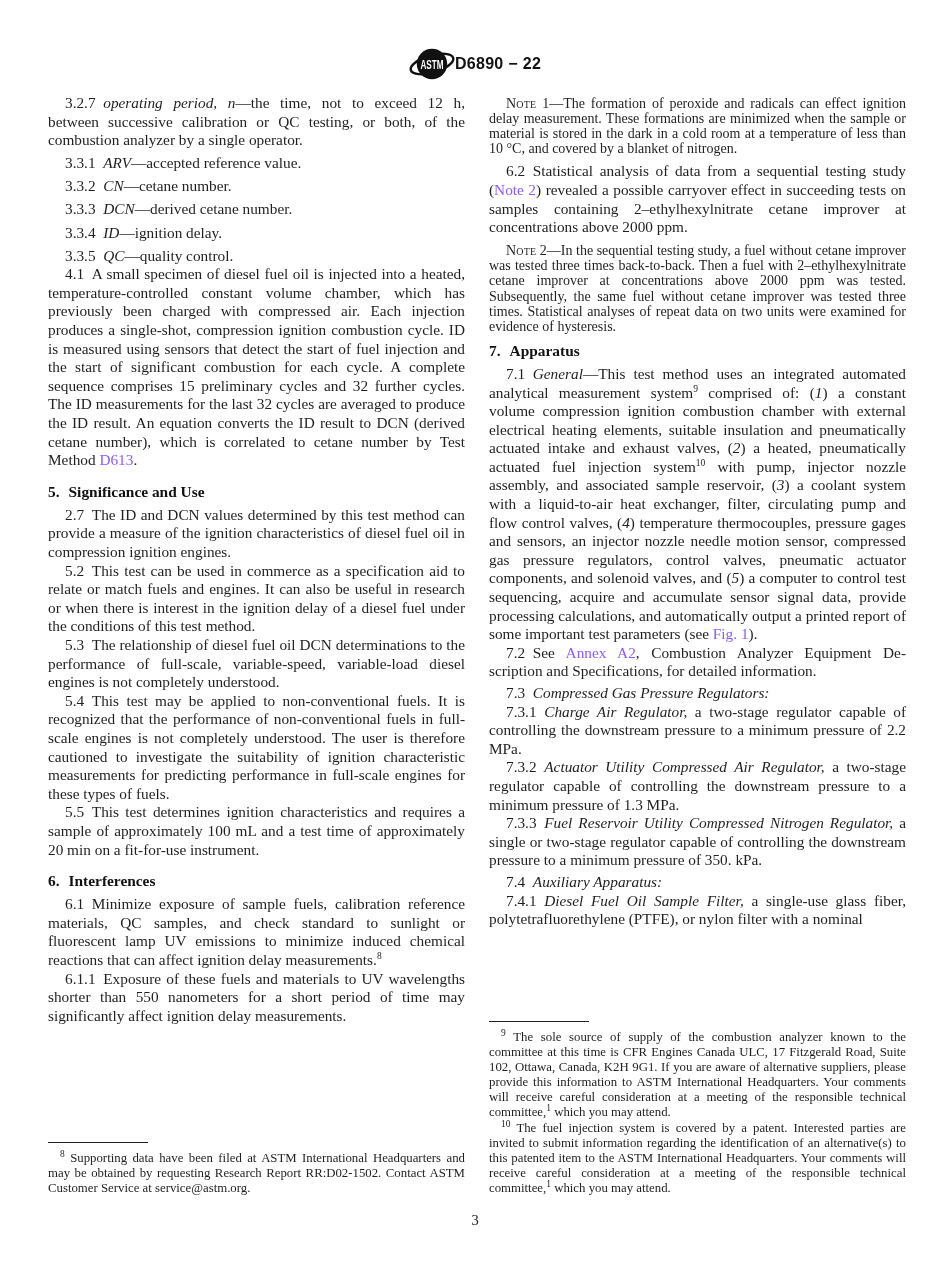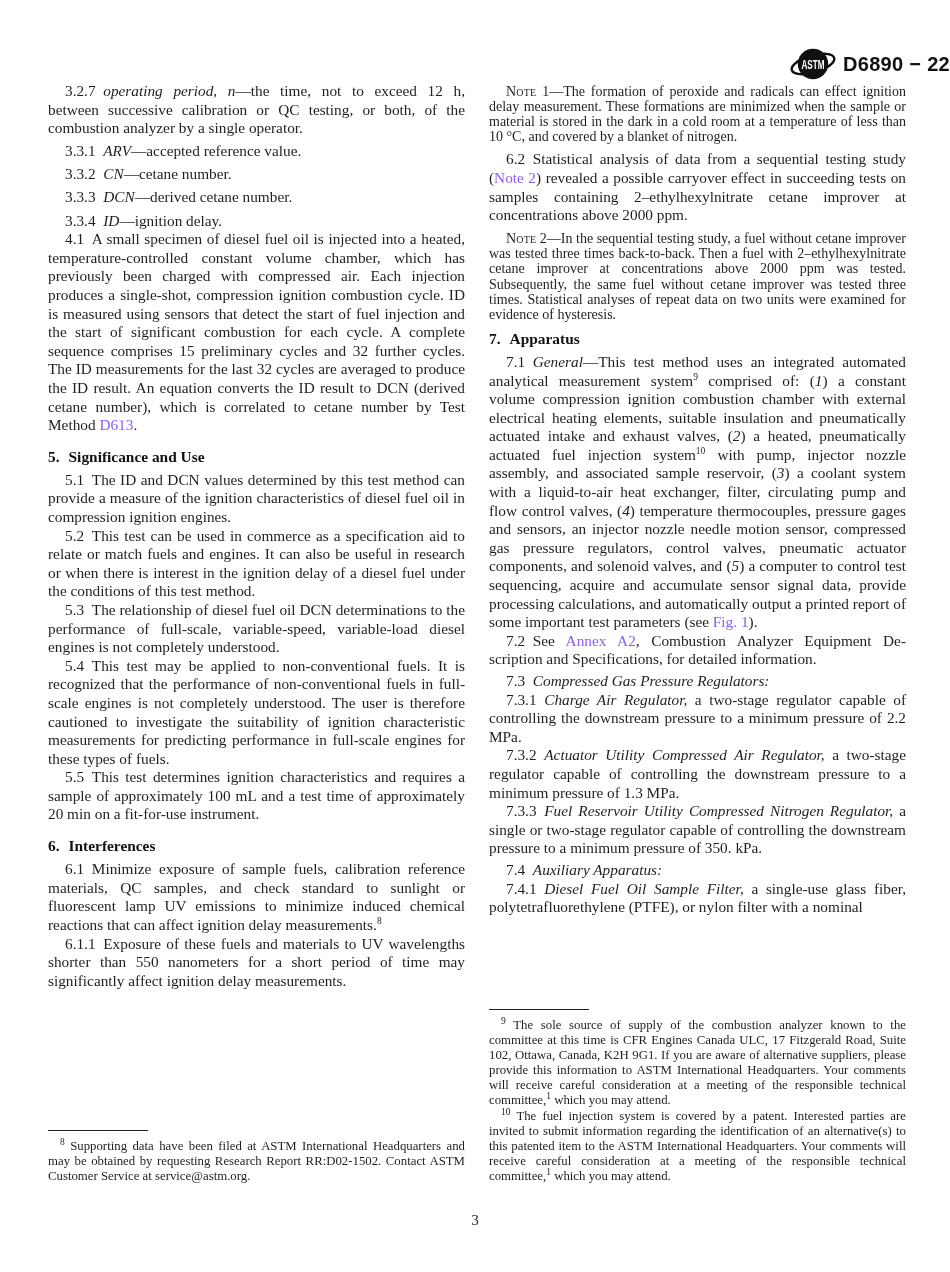--- a/index.html
+++ b/index.html
@@ -3,28 +3,28 @@
 <meta charset="utf-8">
 <style>
   * { margin:0; padding:0; box-sizing:border-box; }
   html,body { background:#ffffff; }
   .page {
     position:relative; width:950px; height:1272px; background:#fff;
     font-family:"Liberation Serif", serif; color:#1f1f1f; overflow:hidden;
   }
   .header {
     position:absolute; top:44px; left:0; width:100%;
-    display:flex; justify-content:flex-end; align-items:center; gap:7px;
+    display:flex; justify-content:center; align-items:center; 
   }
   .doc-code {
     font-family:"Liberation Sans", sans-serif; font-weight:bold;
-    font-size:20px; letter-spacing:0.3px; color:#111;
+    font-size:16px; letter-spacing:0.3px; color:#111;
   }
   .content {
-    position:absolute; top:82px; left:48px; width:858px; height:1102px;
+    position:absolute; top:94px; left:48px; width:858px; height:1102px;
     display:flex; gap:24px;
   }
   .col { width:420px; display:flex; flex-direction:column; }
   .col-main { }
   .footnotes { margin-top:auto; }
   .fnrule { width:100px; border-top:1.4px solid #222; margin-bottom:8px; }
 
   .para {
     font-size:15.3px; line-height:18.6px; text-align:justify; text-indent:17px;
   }
@@ -68,25 +68,26 @@
 
     <div class="col">
       <div class="col-main">
         <p class="para"><span>3.2.7 </span><i>operating period, n</i><span>—the time, not to exceed 12 h, between successive calibration or QC testing, or both, of the combustion analyzer by a single operator.</span></p>
 
 
         <p class="para def"><span>3.3.1 </span><i>ARV</i><span>—accepted reference value.</span></p>
         <p class="para def"><span>3.3.2 </span><i>CN</i><span>—cetane number.</span></p>
         <p class="para def"><span>3.3.3 </span><i>DCN</i><span>—derived cetane number.</span></p>
         <p class="para def"><span>3.3.4 </span><i>ID</i><span>—ignition delay.</span></p>
+        <p class="para def"><span>3.3.5 </span><i>QC</i><span>—quality control.</span></p>
 
         <p class="para"><span>4.1 </span><span>A small specimen of diesel fuel oil is injected into a heated, temperature-controlled constant volume chamber, which has previously been charged with compressed air. Each injection produces a single-shot, compression ignition combus­tion cycle. ID is measured using sensors that detect the start of fuel injection and the start of significant combustion for each cycle. A complete sequence comprises 15 preliminary cycles and 32 further cycles. The ID measurements for the last 32 cycles are averaged to produce the ID result. An equation converts the ID result to DCN (derived cetane number), which is correlated to cetane number by Test Method </span><a class="link">D613</a><span>.</span></p>
 
         <div class="heading"><span class="hnum">5.</span><span>Significance and Use</span></div>
-        <p class="para"><span>5.1 </span><span>The ID and DCN values determined by this test method can provide a measure of the ignition characteristics of diesel fuel oil in compression ignition engines.</span></p>
+        <p class="para"><span>2.7 </span><span>The ID and DCN values determined by this test method can provide a measure of the ignition characteristics of diesel fuel oil in compression ignition engines.</span></p>
         <p class="para"><span>5.2 </span><span>This test can be used in commerce as a specification aid to relate or match fuels and engines. It can also be useful in research or when there is interest in the ignition delay of a diesel fuel under the conditions of this test method.</span></p>
         <p class="para"><span>5.3 </span><span>The relationship of diesel fuel oil DCN determinations to the performance of full-scale, variable-speed, variable-load diesel engines is not completely understood.</span></p>
         <p class="para"><span>5.4 </span><span>This test may be applied to non-conventional fuels. It is recognized that the performance of non-conventional fuels in full-scale engines is not completely understood. The user is therefore cautioned to investigate the suitability of ignition characteristic measurements for predicting performance in full-scale engines for these types of fuels.</span></p>
         <p class="para"><span>5.5 </span><span>This test determines ignition characteristics and requires a sample of approximately 100 mL and a test time of approximately 20 min on a fit-for-use instrument.</span></p>
 
         <div class="heading"><span class="hnum">6.</span><span>Interferences</span></div>
         <p class="para"><span>6.1 </span><span>Minimize exposure of sample fuels, calibration refer­ence materials, QC samples, and check standard to sunlight or fluorescent lamp UV emissions to minimize induced chemical reactions that can affect ignition delay measurements.</span><span class="sup">8</span></p>
         <p class="para"><span>6.1.1 </span><span>Exposure of these fuels and materials to UV wave­lengths shorter than 550 nanometers for a short period of time may significantly affect ignition delay measurements.</span></p>
       </div>
 

